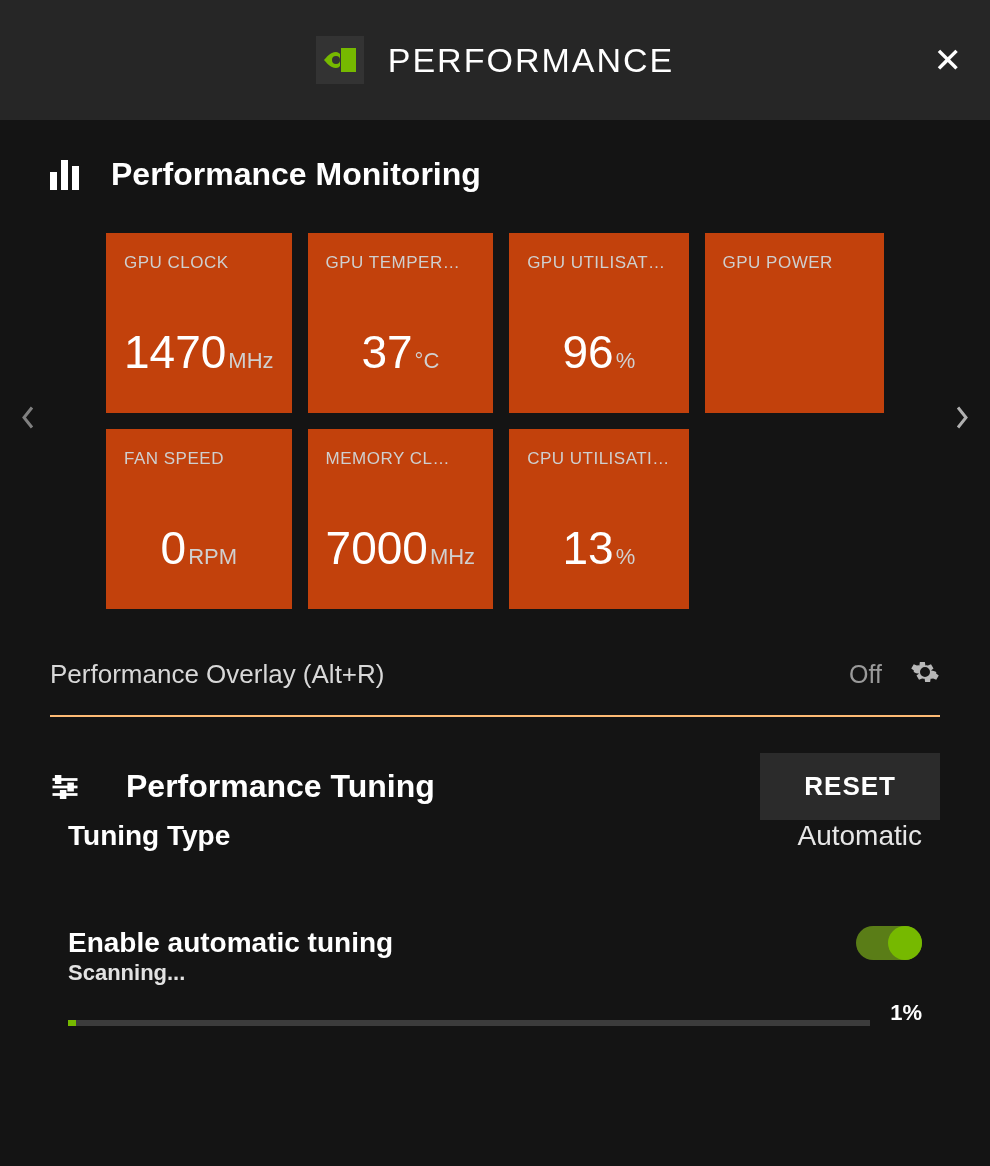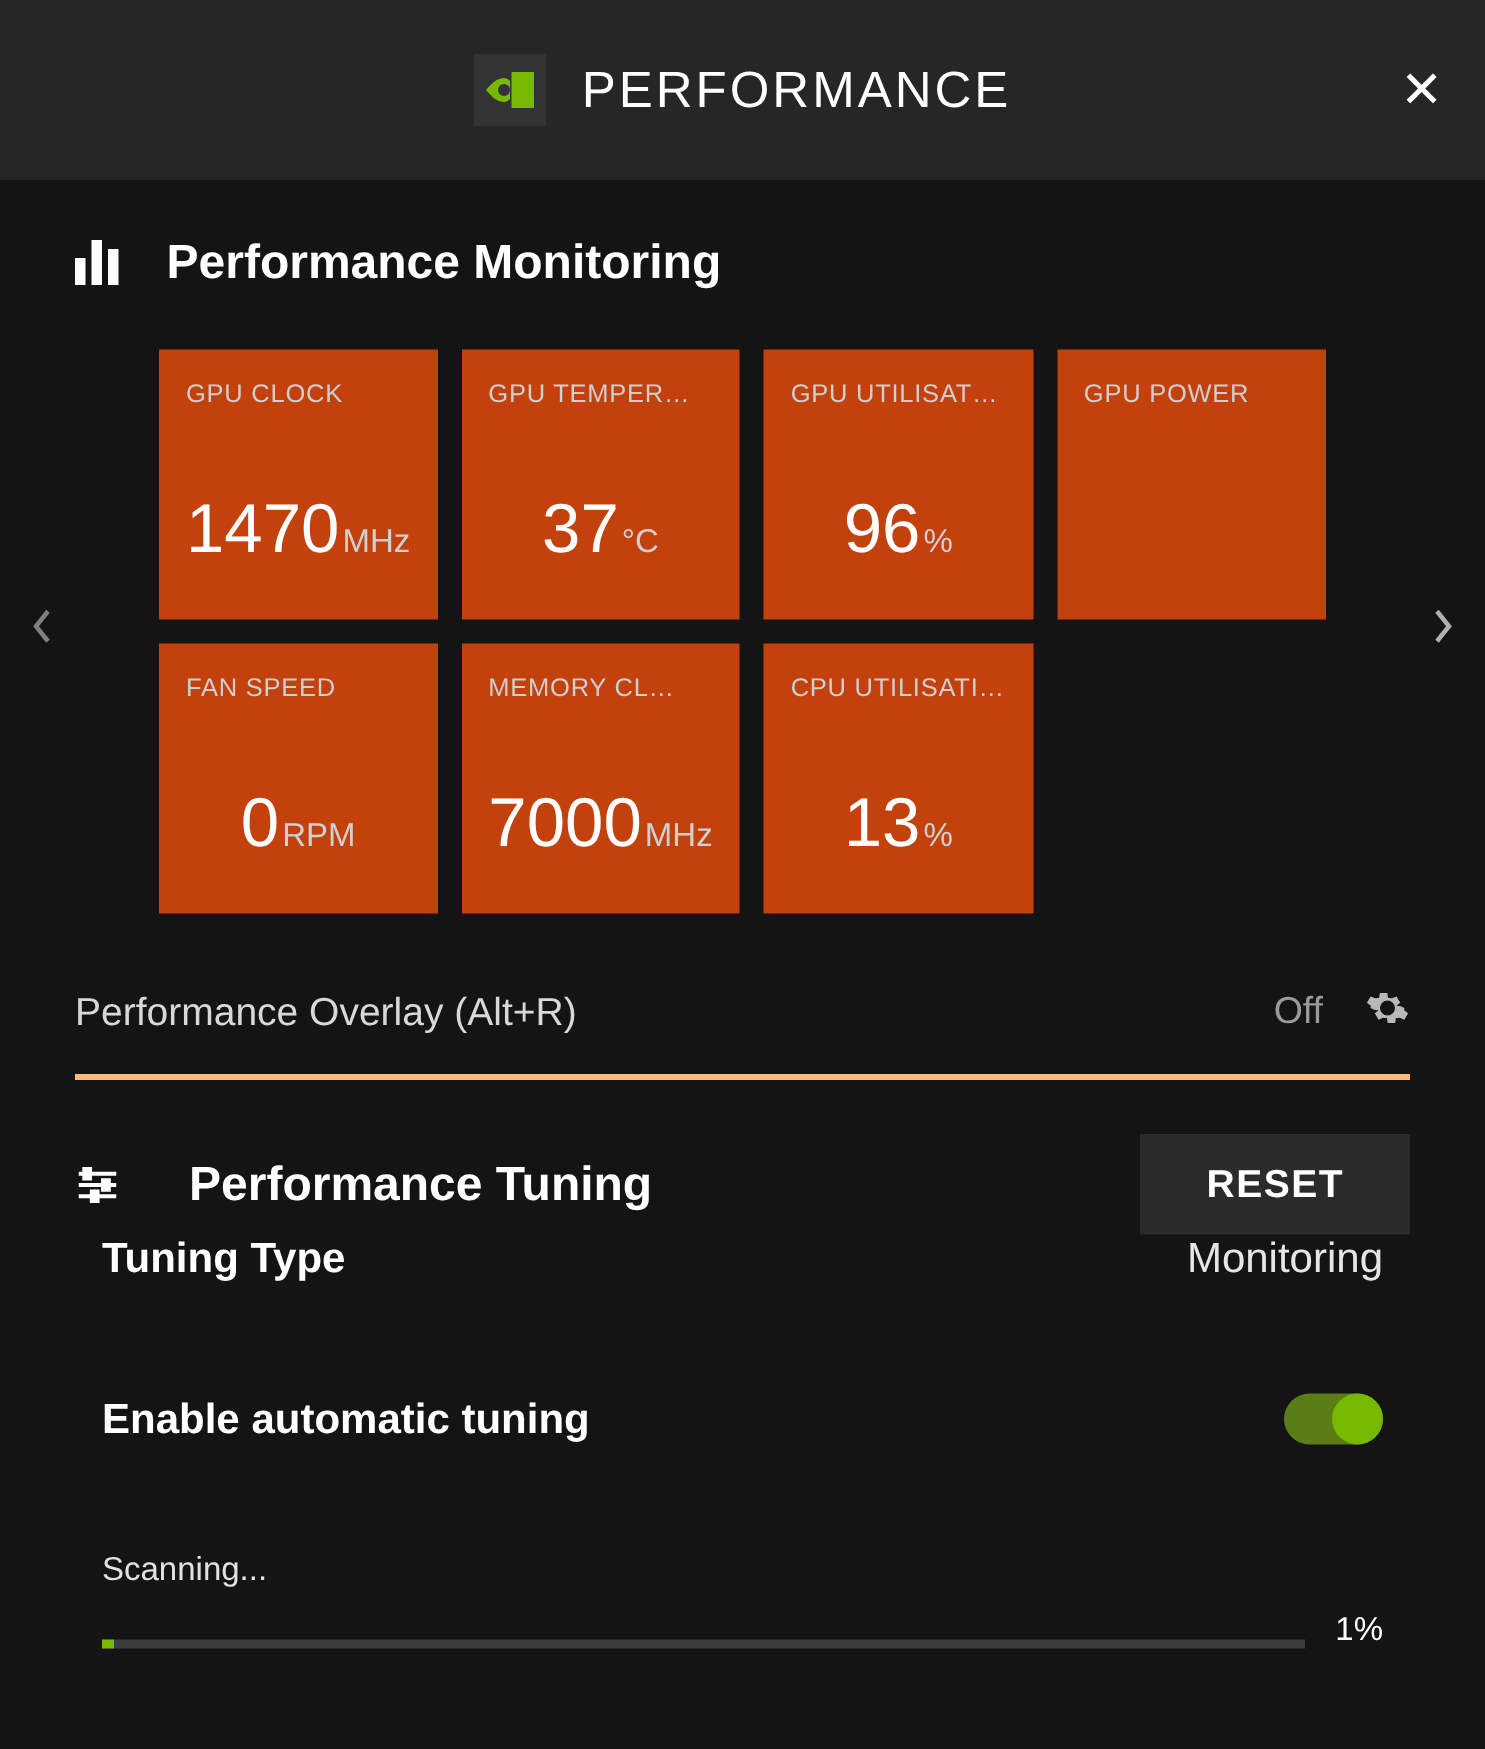--- a/index.html
+++ b/index.html
@@ -78,21 +78,21 @@
     text-overflow: ellipsis;
   }
   .card .val-row { display: flex; align-items: baseline; justify-content: center; margin-top: 52px; }
   .card .val { font-size: 46px; font-weight: 400; color: #ffffff; }
   .card .unit { font-size: 22px; color: #d0d0d0; margin-left: 2px; }
   .overlay-row {
     display: flex;
     align-items: center;
     margin-top: 48px;
     padding-bottom: 24px;
-    border-bottom: 4px solid #fdba74;
+    border-bottom: 2px solid #fdba74;
     gap: 28px;
   }
   .overlay-label { font-size: 26px; color: #d8d8d8; flex: 1; }
   .overlay-status { font-size: 25px; color: #9a9a9a; }
   .gear { color: #b8b8b8; cursor: pointer; }
   .tuning-row {
     display: flex;
     align-items: center;
     margin-top: 36px;
     gap: 46px;
@@ -127,21 +127,21 @@
   }
   .toggle .knob {
     width: 34px;
     height: 34px;
     border-radius: 50%;
     background: #76b900;
     position: absolute;
     right: 0;
     top: 0;
   }
-  .scanning-block { margin-top: 70px; padding: 0 18px; }
+  .scanning-block { padding: 0 18px; font-weight: bold; }
   .scan-text { font-size: 22px; color: #e2e2e2; }
   .progress-wrap { display: flex; align-items: flex-end; gap: 20px; margin-top: 14px; }
   .progress-bar {
     flex: 1;
     height: 6px;
     background: #3c3c3c;
     position: relative;
   }
   .progress-fill {
     position: absolute;
@@ -258,21 +258,21 @@
         <line x1="2" y1="18" x2="22" y2="18"></line>
           <rect x="9" y="15.5" width="3" height="5" fill="#ffffff"></rect>
       </g>
     </svg>
     <div class="h1" style="flex:0 1 auto;">Performance Tuning</div>
     <button class="reset-btn">RESET</button>
   </div>
 
   <div class="setting-row">
     <div class="setting-label">Tuning Type</div>
-    <div class="setting-value">Monitoring</div>
+    <div class="setting-value">Automatic</div>
   </div>
 
   <div class="setting-row" style="margin-top:74px;">
     <div class="setting-label">Enable automatic tuning</div>
     <div class="toggle">
       <div class="knob"></div>
     </div>
   </div>
 
   <div class="scanning-block">

